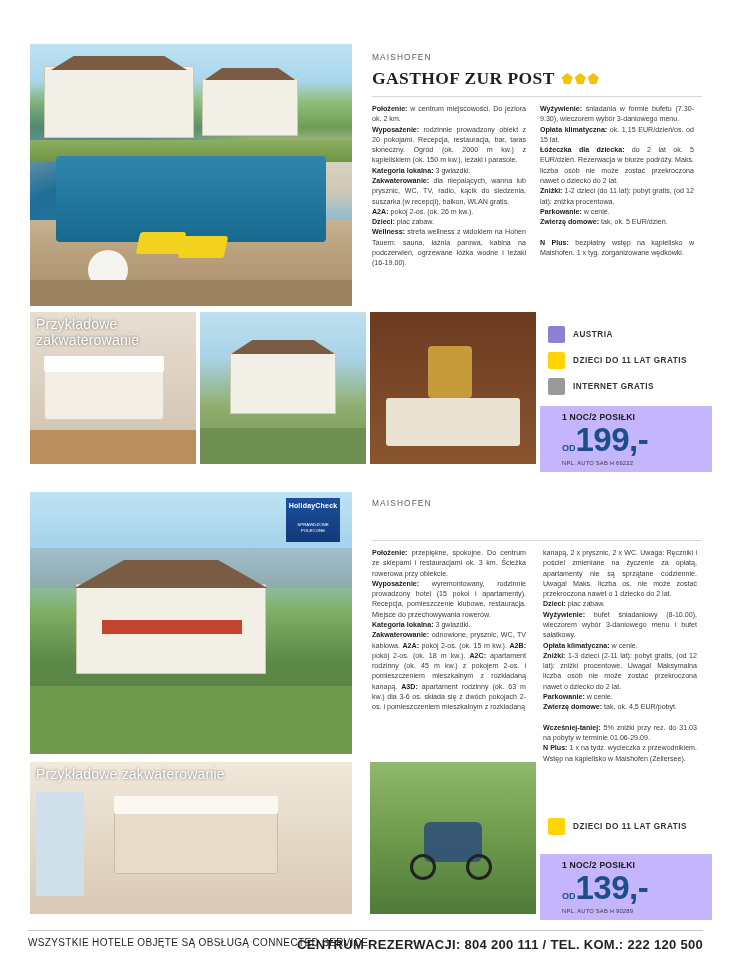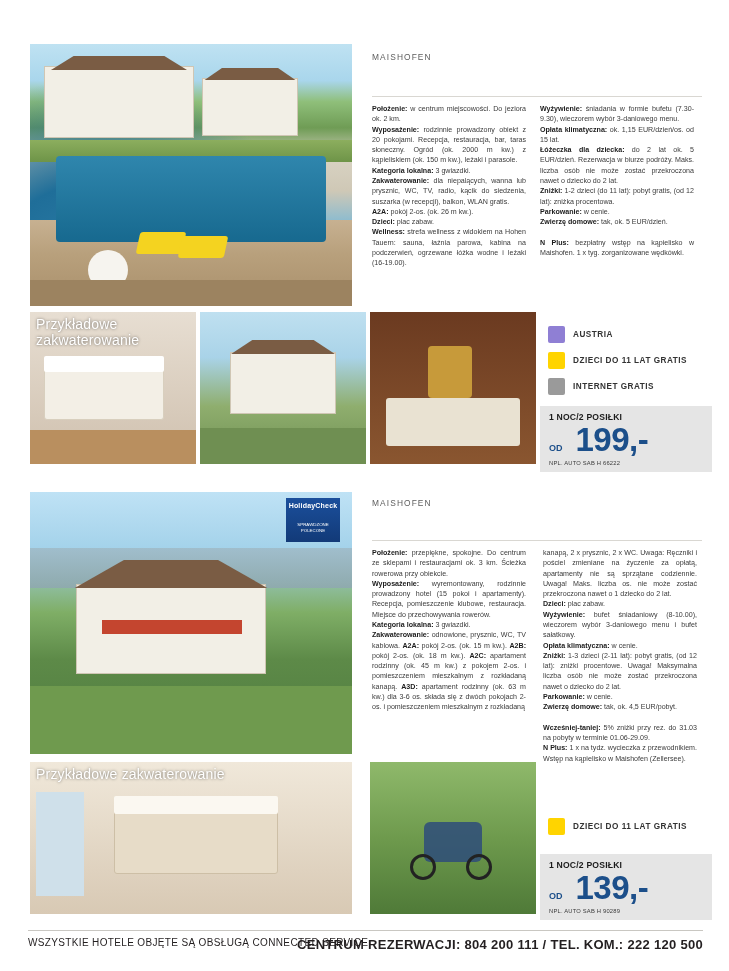--- a/index.html
+++ b/index.html
@@ -98,24 +98,24 @@
 
   
   .badges { position: absolute; display: flex; flex-direction: column; gap: 9px; }
   .badge { display: flex; align-items: center; gap: 8px; }
   .badge-ico { width: 17px; height: 17px; border-radius: 2px; flex: 0 0 auto; }
   .badge-txt { font-size: 8.2px; letter-spacing: .5px; color: #333; font-weight: bold; }
 
   
   .pricebox {
     position: absolute; width: 172px; height: 66px;
-    background: #e5e5e5; padding: 6px 9px;
+    background: #c4b5fd; padding: 6px 22px;
   }
   .price-top { font-size: 8.6px; font-weight: bold; color: #1b1b1b; letter-spacing: .2px; }
-  .price-row { display: flex; align-items: baseline; gap: 13px; margin-top: 1px; }
+  .price-row { display: flex; align-items: baseline; gap: 0; margin-top: 1px; }
   .price-od { font-size: 9px; color: #1c4f8a; font-weight: bold; }
   .price-val {
     font-size: 33px; font-weight: bold; color: #1c4f8a;
     font-family: "Liberation Sans", sans-serif; letter-spacing: -.5px; line-height: 1;
   }
   .price-code { font-size: 5.8px; color: #3a3a3a; margin-top: 4px; letter-spacing: .2px; }
 
   
   .hcheck {
     position: absolute; width: 54px; height: 44px;
@@ -153,20 +153,30 @@
     <div class="pool"></div>
     <div class="lounger" style="left:108px; top:188px;"></div>
     <div class="lounger" style="left:150px; top:192px;"></div>
     <div class="umbrella" style="left:58px; top:206px;"></div>
     <div style="position:absolute; left:0; bottom:0; width:100%; height:26px; background:#9c8360;"></div>
   </div>
 
   <div style="position:absolute; left:372px; top:52px;">
     <div class="kicker">MAISHOFEN</div>
   </div>
+  <div style="position:absolute; left:372px; top:68px; width:330px;">
+    <div class="hotel-name">
+      <span>GASTHOF ZUR POST</span>
+      <span class="stars">
+        <i class="star"></i>
+          <i class="star"></i>
+          <i class="star"></i>
+      </span>
+    </div>
+  </div>
   <div class="ruleline" style="position:absolute; left:372px; top:96px; width:330px;"></div>
 
   <div class="colwrap" style="left:372px; top:104px; width:332px;">
     <div class="col"><b>Położenie:</b> w centrum miejscowości. Do jeziora ok. 2 km.<br><b>Wyposażenie:</b> rodzinnie prowadzony obiekt z 20 pokojami. Recepcja, restauracja, bar, taras słoneczny. Ogród (ok. 2000 m kw.) z kąpieliskiem (ok. 150 m kw.), leżaki i parasole.<br><b>Kategoria lokalna:</b> 3 gwiazdki.<br><b>Zakwaterowanie:</b> dla niepalących, wanna lub prysznic, WC, TV, radio, kącik do siedzenia, suszarka (w recepcji), balkon, WLAN gratis.<br><b>A2A:</b> pokój 2-os. (ok. 26 m kw.).<br><b>Dzieci:</b> plac zabaw.<br><b>Wellness:</b> strefa wellness z widokiem na Hohen Tauern: sauna, łaźnia parowa, kabina na podczerwień, ogrzewane łóżka wodne i leżaki (16-19.00).</div>
     <div class="col"><b>Wyżywienie:</b> śniadania w formie bufetu (7.30-9.30), wieczorem wybór 3-daniowego menu.<br><b>Opłata klimatyczna:</b> ok. 1,15 EUR/dzień/os. od 15 lat.<br><b>Łóżeczka dla dziecka:</b> do 2 lat ok. 5 EUR/dzień. Rezerwacja w biurze podróży. Maks. liczba osób nie może zostać przekroczona nawet o dziecko do 2 lat.<br><b>Zniżki:</b> 1-2 dzieci (do 11 lat): pobyt gratis, (od 12 lat): zniżka procentowa.<br><b>Parkowanie:</b> w cenie.<br><b>Zwierzę domowe:</b> tak, ok. 5 EUR/dzień.<br><br><b>N Plus:</b> bezpłatny wstęp na kąpielisko w Maishofen. 1 x tyg. zorganizowane wędkówki.</div>
   </div>
 
   <div class="imgbox" style="left:30px; top:312px; width:166px; height:152px;
        background:linear-gradient(#e7ded2,#cfc0ae);">
     <div style="position:absolute;left:14px;top:54px;width:120px;height:54px;background:#f3efe6;border:1px solid #d8cfbe;border-radius:3px;"></div>

